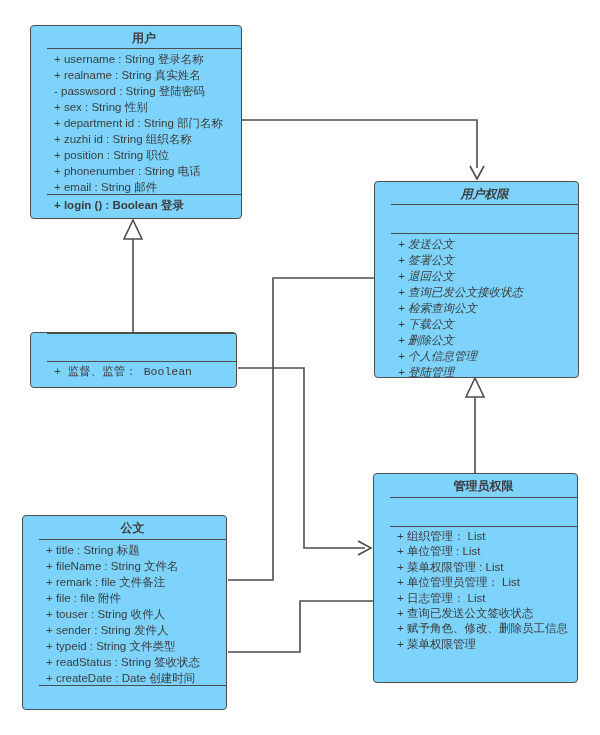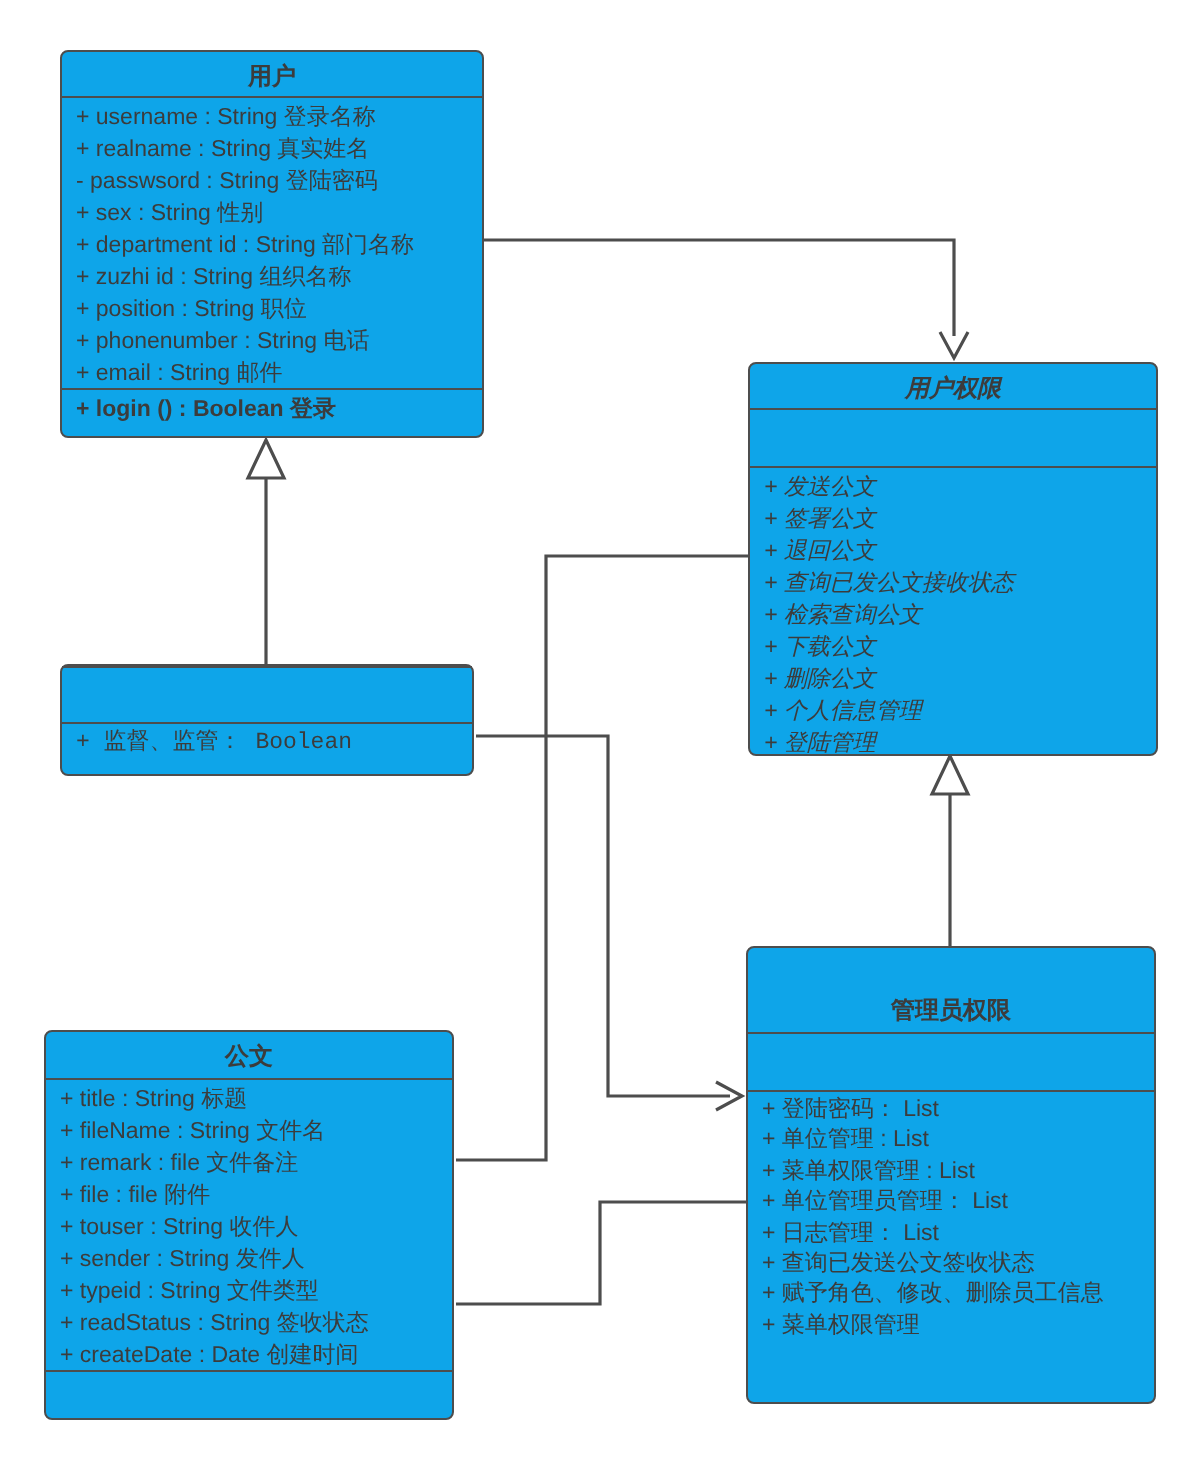--- a/index.html
+++ b/index.html
@@ -8,25 +8,26 @@
     width:600px;height:735px;
     background:#ffffff;
     font-family:"Liberation Sans","DejaVu Sans",sans-serif;
     color:#3c3c3c;
     overflow:hidden;
   }
   #wires{position:absolute;left:0;top:0;width:600px;height:735px;}
   .uml-box{
     position:absolute;
     box-sizing:border-box;
-    background:#0ea5e9;
+    background:#7dd3fc;
     border:1.5px solid #4d4d4d;
     border-radius:4px;
     font-size:11.5px;
     line-height:16px;
+    padding-left:16px;
   }
   .uml-title{
     font-weight:bold;
     font-size:12px;
     text-align:center;
     box-sizing:border-box;
     padding-top:4px;
   }
   .uml-sec{
     border-top:1.5px solid #4d4d4d;
@@ -51,21 +52,21 @@
   #box-supervisor .uml-title{height:22px;}
   #box-supervisor .attrs{height:28px;}
   #box-supervisor .methods{height:26px;font-family:Liberation Mono, monospace;}
 
   #box-document{left:22px;top:515px;width:205px;}
   #box-document .uml-title{height:23px;}
   #box-document .attrs{height:146px;}
   #box-document .methods{height:24px;}
 
   #box-adminperm{left:373px;top:473px;width:205px;}
-  #box-adminperm .uml-title{height:23px;margin-top:19px;}
+  #box-adminperm .uml-title{height:23px;}
   #box-adminperm .attrs{height:29px;}
   #box-adminperm .methods{height:156px;line-height:15.4px;}
 </style>
 </head>
 <body>
 
 <div id="canvas">
 
   <svg id="wires" viewBox="0 0 600 735" xmlns="http://www.w3.org/2000/svg">
     <g stroke="#4d4d4d" stroke-width="1.6" fill="none">
@@ -142,21 +143,21 @@
         <div class="member-row">+ readStatus : String 签收状态</div>
         <div class="member-row">+ createDate : Date 创建时间</div>
       </div>
     <div class="uml-sec methods"></div>
   </div>
 
   <div id="box-adminperm" class="uml-box">
     <div class="uml-title">管理员权限</div>
     <div class="uml-sec attrs"></div>
     <div class="uml-sec methods">
-        <div class="member-row">+ 登陆密码： List</div>
+        <div class="member-row">+ 组织管理： List</div>
         <div class="member-row">+ 单位管理 : List</div>
         <div class="member-row">+ 菜单权限管理 : List</div>
         <div class="member-row">+ 单位管理员管理： List</div>
         <div class="member-row">+ 日志管理： List</div>
         <div class="member-row">+ 查询已发送公文签收状态</div>
         <div class="member-row">+ 赋予角色、修改、删除员工信息</div>
         <div class="member-row">+ 菜单权限管理</div>
       </div>
   </div>
 

